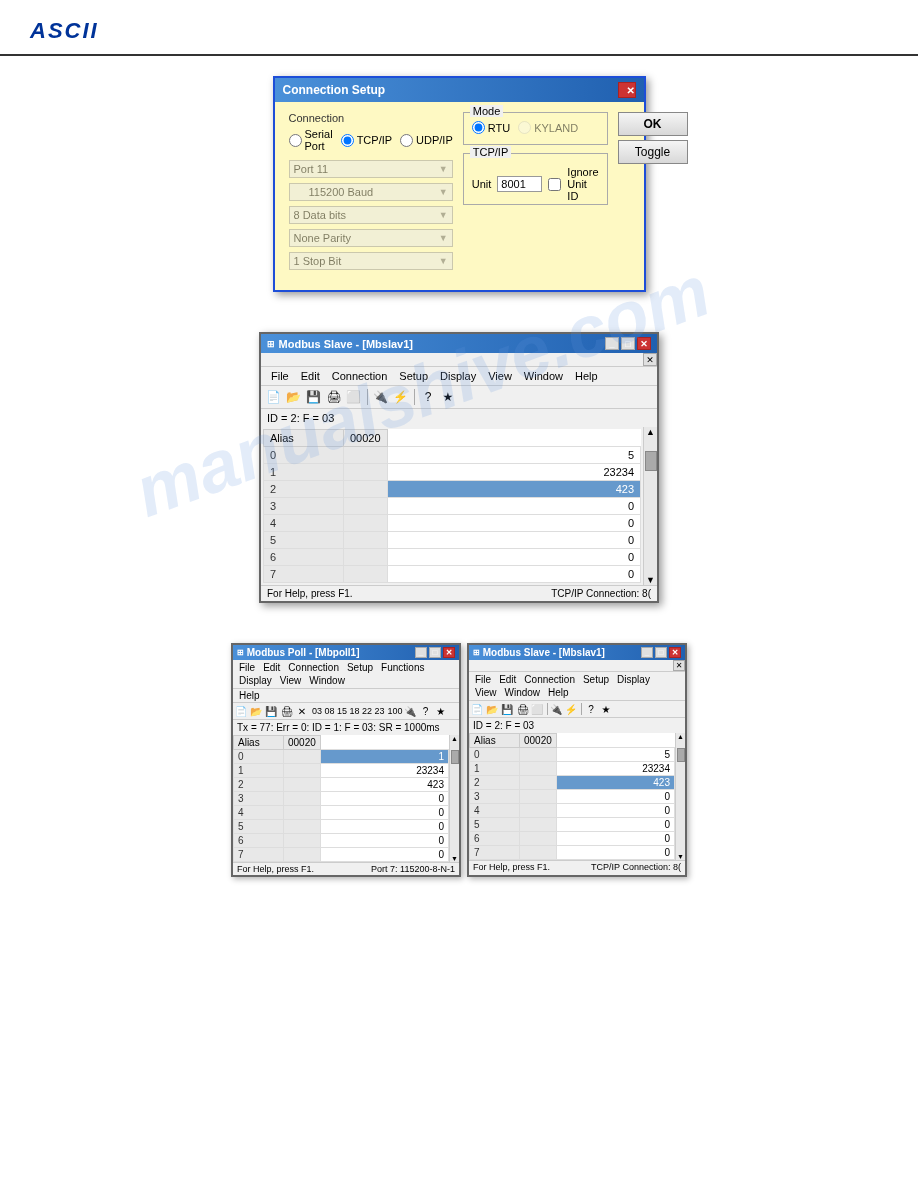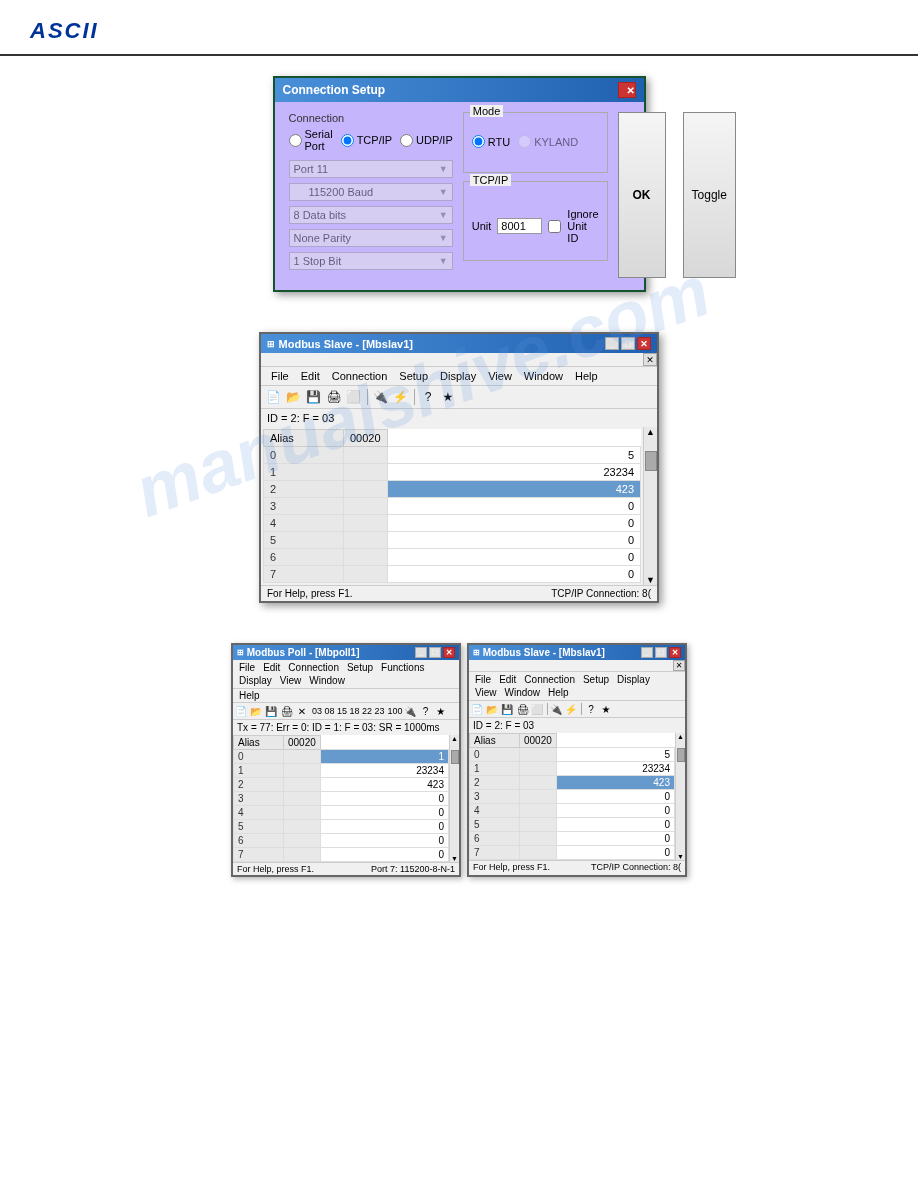--- a/index.html
+++ b/index.html
@@ -44,22 +44,22 @@
     
     .section {
       display: flex;
       justify-content: center;
       margin-bottom: 40px;
     }
 
     
     .dialog-conn {
       width: 373px;
-      border: 2px solid #14532d;
-      background: #c4b5fd;
+      border: 2px solid #1d4ed8;
+      background: #fef9c3;
       box-shadow: 3px 3px 8px rgba(0,0,0,0.4);
     }
     .dialog-titlebar {
       background: linear-gradient(to right, #4a90d9, #2060b0);
       color: white;
       padding: 4px 8px;
       display: flex;
       justify-content: space-between;
       align-items: center;
       font-size: 12px;
@@ -68,22 +68,22 @@
     .dialog-body {
       padding: 10px 14px 12px 14px;
       display: flex;
       gap: 10px;
     }
     .dialog-left {
       flex: 1;
     }
     .dialog-right {
       display: flex;
-      flex-direction: row;
-      gap: 17px;
+      flex-direction: column;
+      gap: 4px;
       min-width: 70px;
     }
     .section-label {
       font-size: 11px;
       color: #333;
       margin-bottom: 4px;
       font-weight: normal;
     }
     .radio-group {
       display: flex;
@@ -105,21 +105,21 @@
       padding: 2px 4px;
       font-size: 11px;
       margin-bottom: 5px;
       display: flex;
       justify-content: space-between;
       align-items: center;
     }
     .dropdown-arrow { font-size: 9px; color: #666; }
     .subsection {
       border: 1px solid #aaa;
-      padding: 16px 8px;
+      padding: 2px 8px;
       margin-bottom: 6px;
       position: relative;
     }
     .subsection-title {
       position: absolute;
       top: -8px;
       left: 6px;
       background: #f0f0f0;
       padding: 0 3px;
       font-size: 11px;

